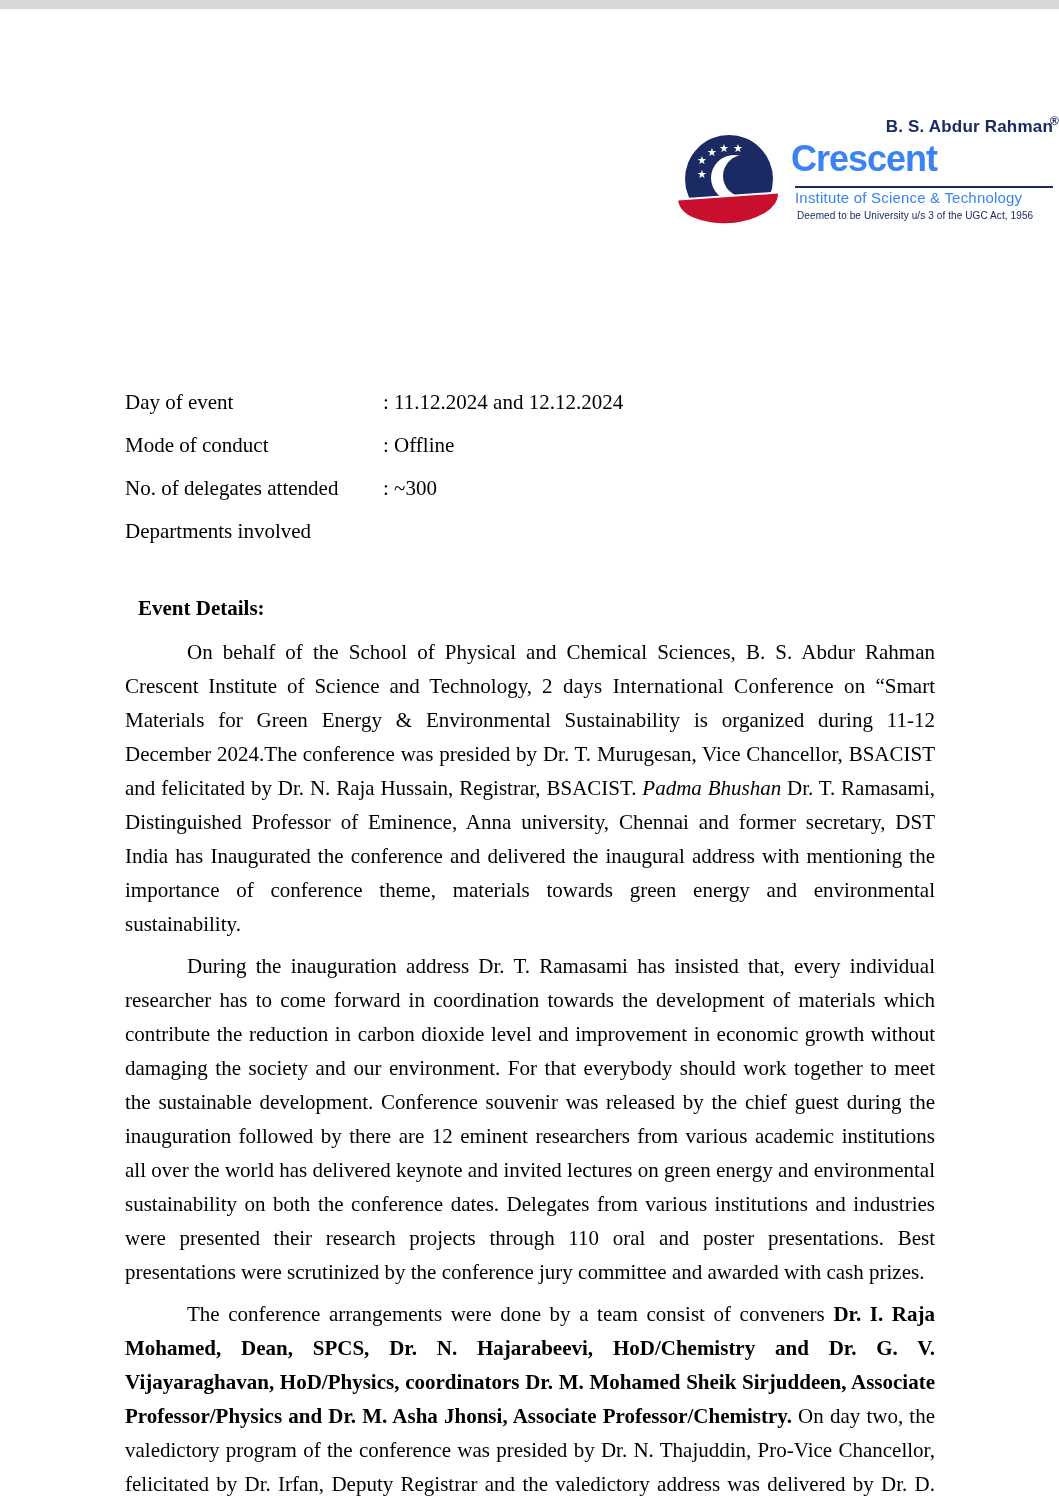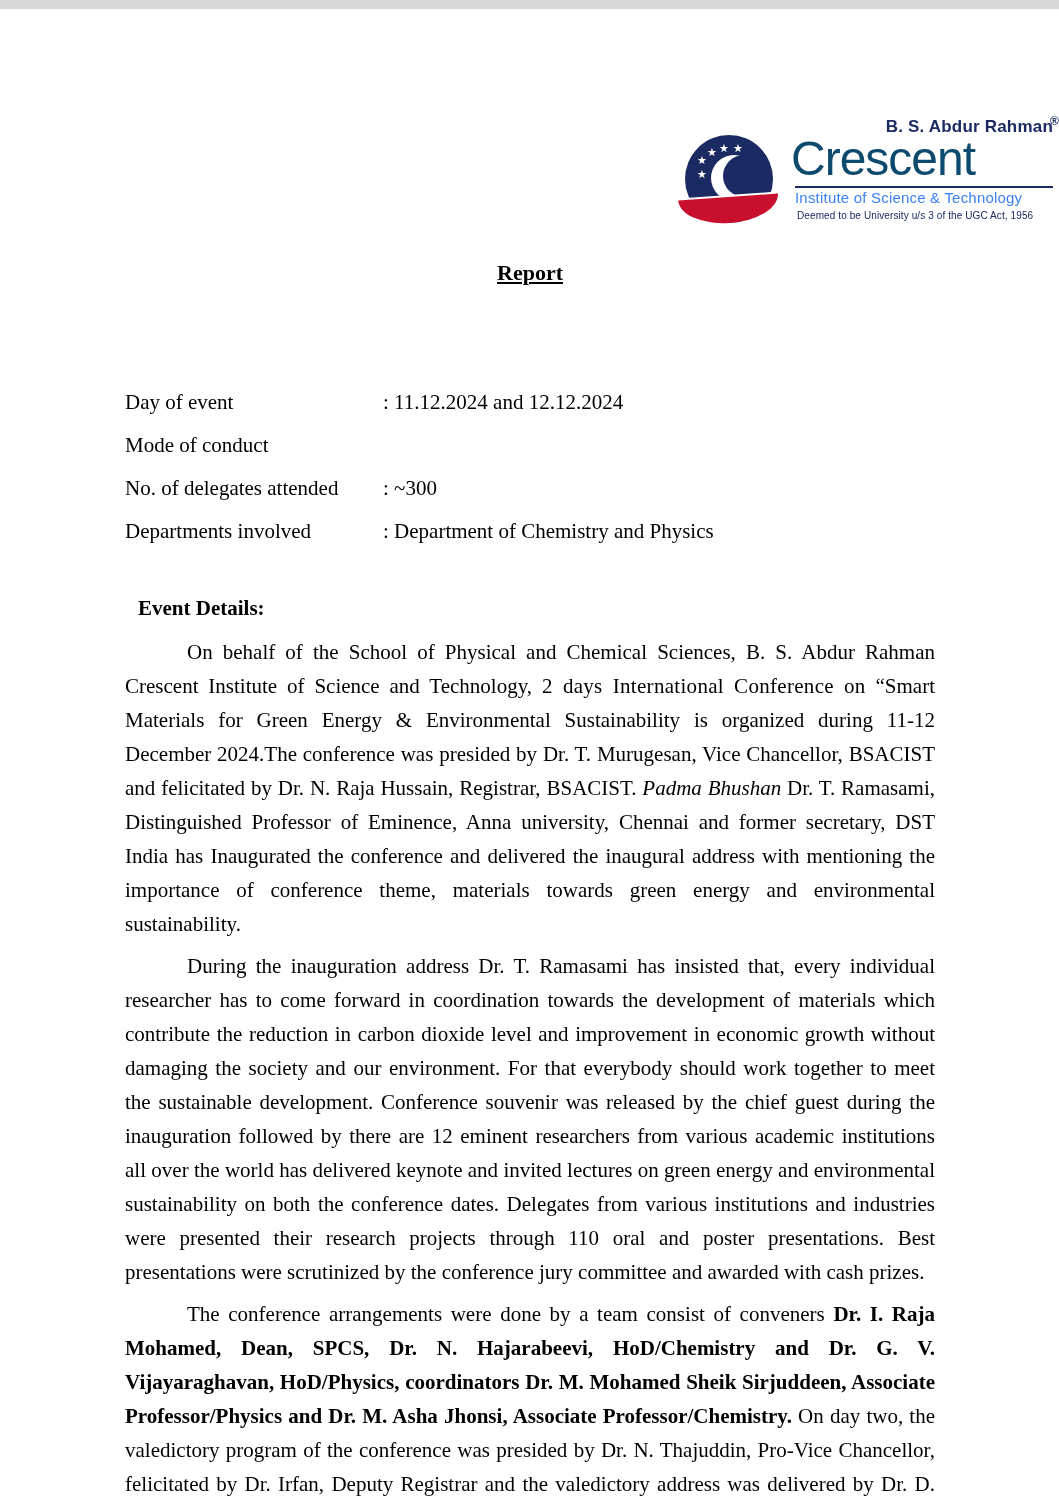--- a/index.html
+++ b/index.html
@@ -104,23 +104,23 @@
     height: 14px;
     background: #ffffff;
     border-radius: 0 0 46px 46px / 0 0 14px 14px;
     transform: rotate(-4deg);
   }
   .logo-name {
     position: absolute;
     left: 112px;
     top: 16px;
     font-family: "Liberation Sans", sans-serif;
-    font-size: 48px;
-    font-weight: normal;
-    color: #0c4a6e;
+    font-size: 36px;
+    font-weight: bold;
+    color: #3b82f6;
     letter-spacing: -1px;
     line-height: 52px;
   }
   .logo-sub {
     position: absolute;
     left: 116px;
     top: 72px;
     font-family: "Liberation Sans", sans-serif;
     font-size: 15px;
     color: #3b82f6;
@@ -237,38 +237,37 @@
       <div class="crest-band"></div>
     </div>
 
     <div class="logo-name">Crescent</div>
     <div class="logo-rule"></div>
     <div class="logo-sub">Institute of Science &amp; Technology</div>
     <div class="logo-sub2">Deemed to be University u/s 3 of the UGC Act, 1956</div>
   </div>
 
   <div class="title-block">
-    <div class="doc-subtitle">Report</div>
   </div>
 
   <div class="meta">
     <div class="meta-row">
       <div class="meta-label">Day of event</div>
       <div class="meta-value">: 11.12.2024 and 12.12.2024</div>
     </div>
     <div class="meta-row">
       <div class="meta-label">Mode of conduct</div>
+      <div class="meta-value">: Offline</div>
     </div>
     <div class="meta-row">
       <div class="meta-label">No. of delegates attended</div>
       <div class="meta-value">: ~300</div>
     </div>
     <div class="meta-row">
       <div class="meta-label">Departments involved</div>
-      <div class="meta-value">: Department of Chemistry and Physics</div>
     </div>
   </div>
 
   <div class="section-heading">Event Details:</div>
 
   <div class="body-text">
     <p class="para"><span>On behalf of the School of Physical and Chemical Sciences, B. S. Abdur Rahman Crescent Institute of Science and Technology, </span><span class="spaced">2 days International Conference on</span><span> “Smart Materials for Green Energy &amp; Environmental Sustainability is organized during 11-12 December 2024.The conference was presided by Dr. T. Murugesan, Vice Chancellor, BSACIST and felicitated by Dr. N. Raja Hussain, Registrar, BSACIST. </span><span class="ital">Padma Bhushan</span><span> Dr. T. Ramasami, Distinguished Professor of Eminence, Anna university, Chennai and former secretary, DST India has Inaugurated the conference and delivered the inaugural address with mentioning the importance of conference theme, materials towards green energy and environmental sustainability.</span></p>
 
     <p class="para">During the inauguration address Dr. T. Ramasami has insisted that, every individual researcher has to come forward in coordination towards the development of materials which contribute the reduction in carbon dioxide level and improvement in economic growth without damaging the society and our environment. For that everybody should work together to meet the sustainable development. Conference souvenir was released by the chief guest during the inauguration followed by there are 12 eminent researchers from various academic institutions all over the world has delivered keynote and invited lectures on green energy and environmental sustainability on both the conference dates. Delegates from various institutions and industries were presented their research projects through 110 oral and poster presentations. Best presentations were scrutinized by the conference jury committee and awarded with cash prizes.</p>
 

